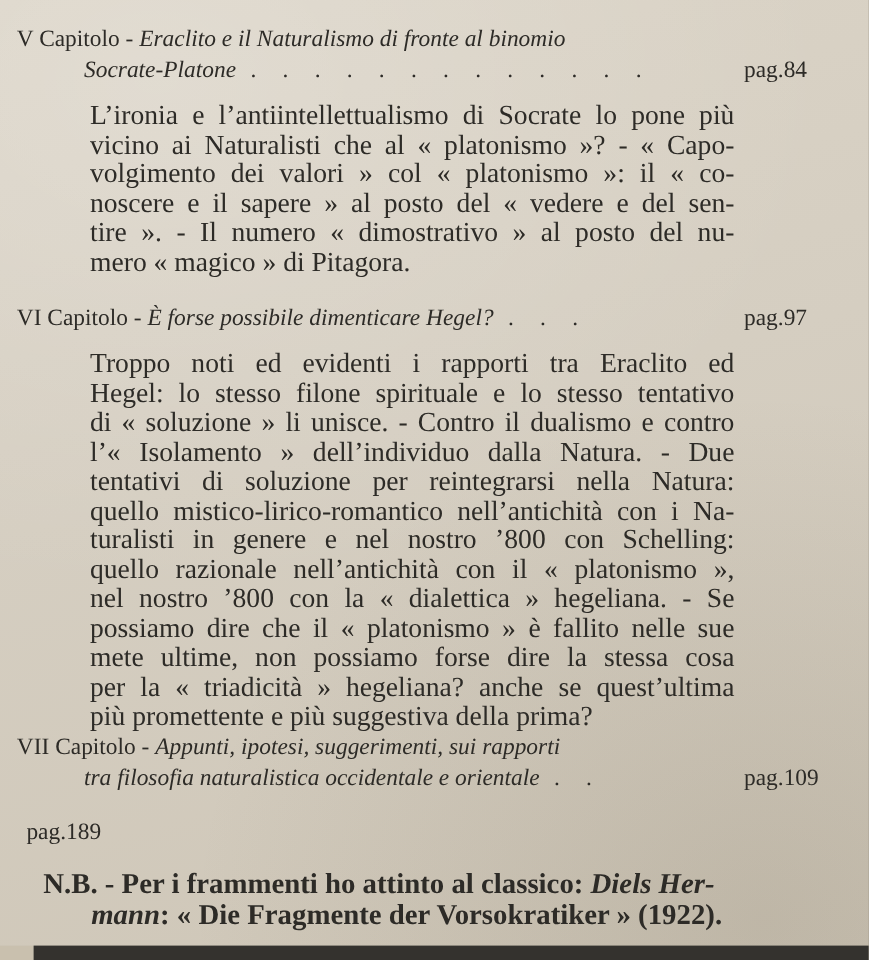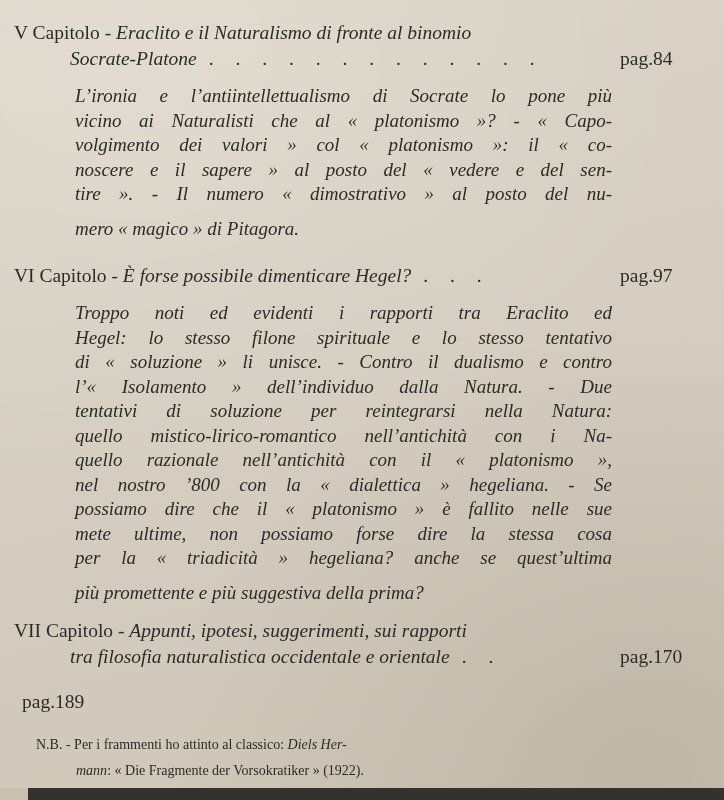--- a/index.html
+++ b/index.html
@@ -49,42 +49,42 @@
     margin-left: 8px;
     display: flex;
     justify-content: flex-start;
     font-style: normal;
   }
 
   
   .body {
     margin: 12px 0 0 61px;
     width: 537px;
-    font-size: 19px;
+    font-size: 23px;
     line-height: 24.5px;
-    font-style: italic;
   }
   .body-line {
     text-align: justify;
     text-align-last: justify;
     text-justify: inter-word;
   }
-  .body-line:last-child { text-align-last: left; margin-top: 10px; }
+  .body-line:last-child { text-align-last: left; }
 
   
   .entry-vi  { margin-top: 22px; }
-  .entry-vii { margin-top: 13px; }
+  .entry-vii { }
   .entry-viii{ margin-top: 19px; }
 
   
   .note {
     margin-top: 17px;
     padding-left: 22px;
-    font-size: 14px;
+    font-size: 24px;
     line-height: 26px;
+    font-weight: bold;
   }
   .note-l2 { padding-left: 40px; }
 
   
   .bottom-band {
     position: absolute;
     left: 28px;
     right: 0;
     bottom: 0;
     height: 12px;
@@ -136,38 +136,39 @@
             <span>97</span>
           </div>
       </div>
       <div class="body">
           <div class="body-line">Troppo noti ed evidenti i rapporti tra Eraclito ed</div>
           <div class="body-line">Hegel: lo stesso filone spirituale e lo stesso tentativo</div>
           <div class="body-line">di « soluzione » li unisce. - Contro il dualismo e contro</div>
           <div class="body-line">l’« Isolamento » dell’individuo dalla Natura. - Due</div>
           <div class="body-line">tentativi di soluzione per reintegrarsi nella Natura:</div>
           <div class="body-line">quello mistico-lirico-romantico nell’antichità con i Na-</div>
+          <div class="body-line">turalisti in genere e nel nostro ’800 con Schelling:</div>
           <div class="body-line">quello razionale nell’antichità con il « platonismo »,</div>
           <div class="body-line">nel nostro ’800 con la « dialettica » hegeliana. - Se</div>
           <div class="body-line">possiamo dire che il « platonismo » è fallito nelle sue</div>
           <div class="body-line">mete ultime, non possiamo forse dire la stessa cosa</div>
           <div class="body-line">per la « triadicità » hegeliana? anche se quest’ultima</div>
           <div class="body-line">più promettente e più suggestiva della prima?</div>
         </div>
     </section>
 
     <section class="entry entry-vii">
       <div class="head">
         <div class="head-text">
           <div class="hl1"><span class="rm">VII Capitolo - </span><span class="it">Appunti, ipotesi, suggerimenti, sui rapporti</span></div>
           <div class="hl2"><span class="it">tra filosofia naturalistica occidentale e orientale</span><span class="dots">. .</span></div>
         </div>
         <div class="page-ref">
             <span>pag.</span>
-            <span>170</span>
+            <span>109</span>
           </div>
       </div>
     </section>
 
     <section class="entry entry-viii">
       <div class="head">
         <div class="page-ref">
             <span>pag.</span>
             <span>189</span>
           </div>

